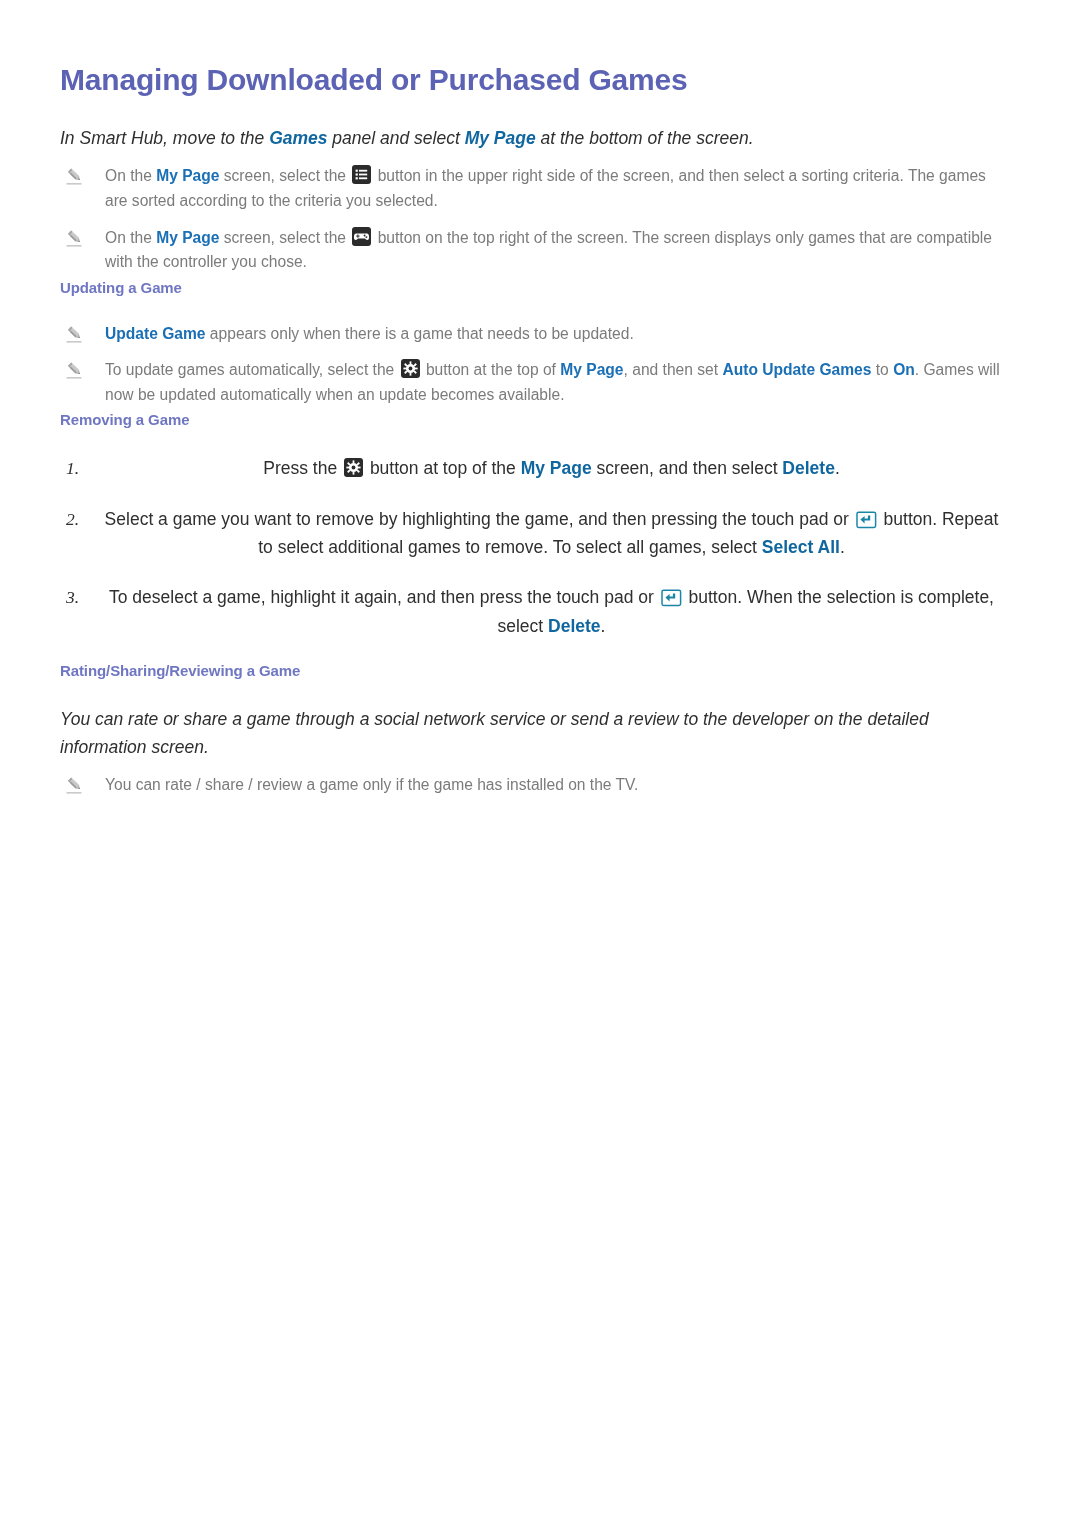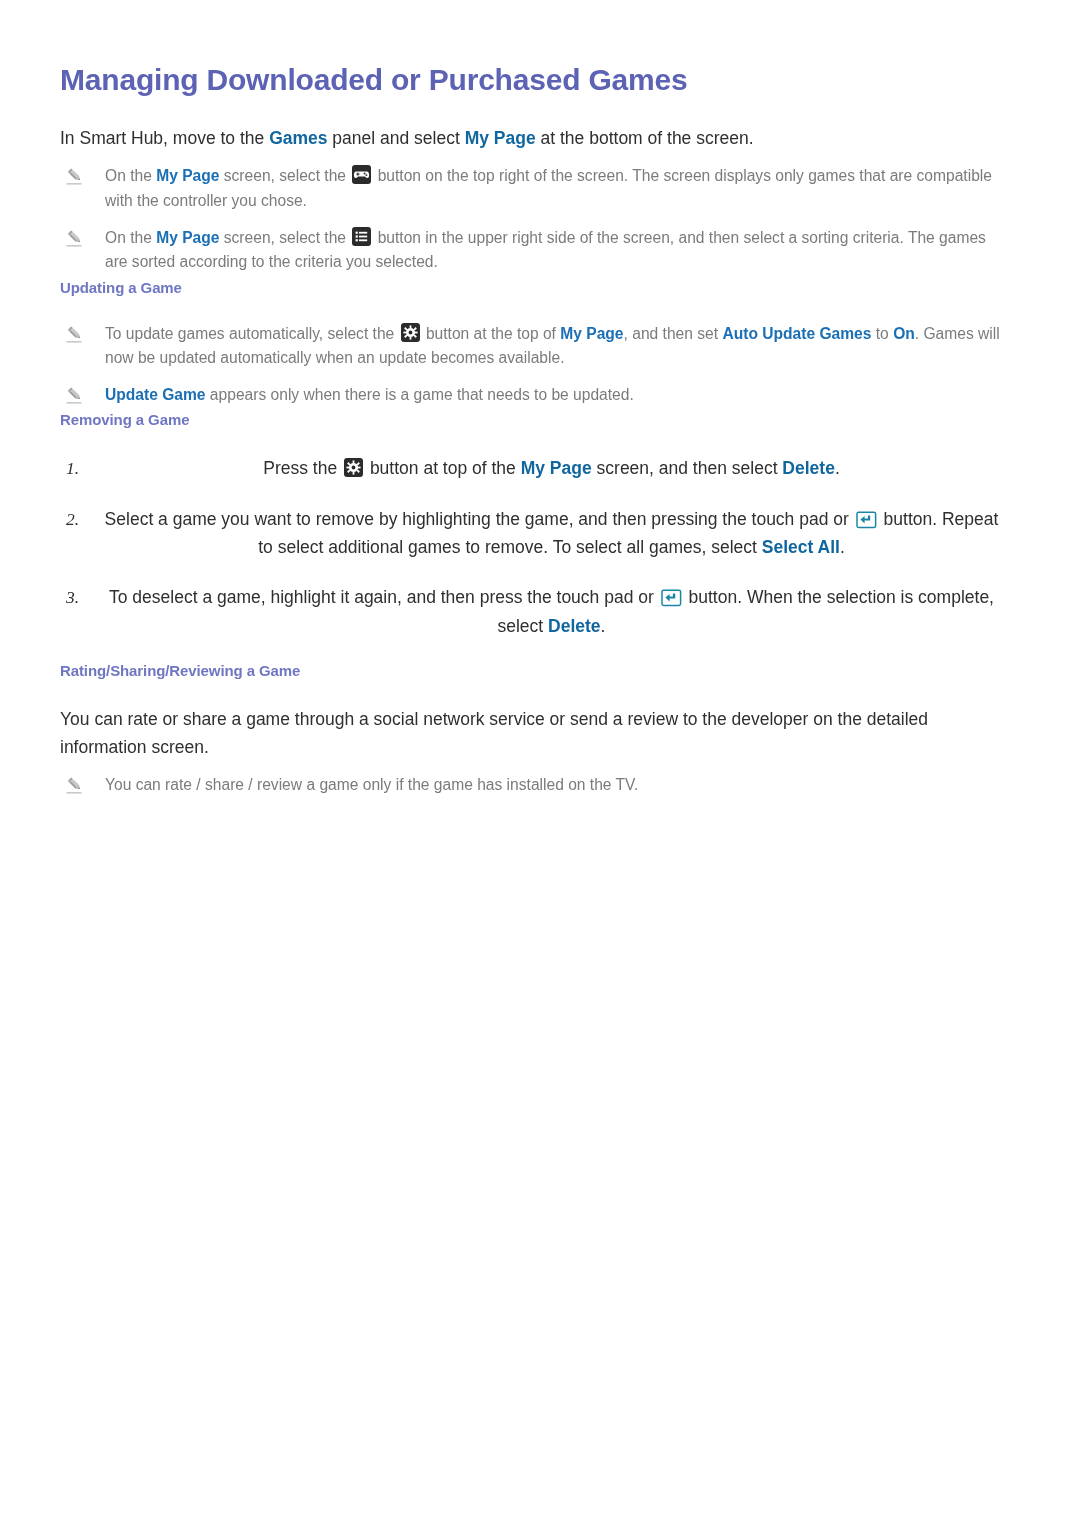--- a/index.html
+++ b/index.html
@@ -40,20 +40,21 @@
     line-height: 1.25;
   }
   .sec-spacer-top { margin-top: 54px; }
 
   
   p.body-text {
     margin: 0 0 10px 0;
     font-size: 17.5px;
     line-height: 1.62;
     color: #2f2f2f;
+    font-style: italic;
   }
   .lnk { color: #10669f; font-weight: bold; }
   .lnk-bold { color: #0f6bbd; font-weight: bold; }
 
   
   .note {
     position: relative;
     display: block;
     margin: 12px 0 4px 0;
     padding-left: 45px;
@@ -123,44 +124,20 @@
 </head>
 <body>
 
 <div class="page">
 
   <h1 class="doc-title">Managing Downloaded or Purchased Games</h1>
 
   <p class="body-text">
     <span>In Smart Hub, move to the </span><span class="lnk">Games</span><span> panel and select </span><span class="lnk">My Page</span><span> at the bottom of the screen.</span>
   </p>
-
-  <div class="note">
-    <span class="note-icon">
-      <svg width="20" height="20" viewBox="0 0 20 20">
-        <g transform="rotate(-46 10 10)">
-          <rect x="8.6" y="2.6" width="5" height="2.6" rx="0.6" fill="#a8a8a8"></rect>
-          <rect x="8.6" y="5.3" width="5" height="8.2" fill="#c9c9c9"></rect>
-          <rect x="8.6" y="5.3" width="1.8" height="8.2" fill="#9d9d9d"></rect>
-          <polygon points="8.6,13.5 13.6,13.5 11.1,17.0" fill="#b5b5b5"></polygon>
-          <polygon points="10.2,15.8 12.0,15.8 11.1,17.0" fill="#6e6e6e"></polygon>
-        </g>
-        <rect x="2.5" y="17.2" width="15" height="1.3" fill="#bdbdbd"></rect>
-      </svg>
-    </span>
-    <span>On the </span><span class="lnk-bold">My Page</span><span> screen, select the </span><span class="chip">
-        <svg width="19" height="19" viewBox="0 0 19 19">
-          <path d="M4.2 6.4 C2.6 6.4 1.9 8.0 1.9 9.9 C1.9 11.6 2.4 13.0 3.8 13.0 C4.8 13.0 5.3 12.1 6.0 11.5 L13.0 11.5 C13.7 12.1 14.2 13.0 15.2 13.0 C16.6 13.0 17.1 11.6 17.1 9.9 C17.1 8.0 16.4 6.4 14.8 6.4 Z" fill="#ffffff"></path>
-          <rect x="4.2" y="8.6" width="3.4" height="1.0" fill="#2b2b2b"></rect>
-          <rect x="5.4" y="7.4" width="1.0" height="3.4" fill="#2b2b2b"></rect>
-          <circle cx="12.6" cy="8.5" r="0.95" fill="#2b2b2b"></circle>
-          <circle cx="14.4" cy="10.1" r="0.95" fill="#2b2b2b"></circle>
-        </svg>
-      </span><span> button on the top right of the screen. The screen displays only games that are compatible with the controller you chose.</span>
-  </div>
 
   <div class="note">
     <span class="note-icon">
       <svg width="20" height="20" viewBox="0 0 20 20">
         <g transform="rotate(-46 10 10)">
           <rect x="8.6" y="2.6" width="5" height="2.6" rx="0.6" fill="#a8a8a8"></rect>
           <rect x="8.6" y="5.3" width="5" height="8.2" fill="#c9c9c9"></rect>
           <rect x="8.6" y="5.3" width="1.8" height="8.2" fill="#9d9d9d"></rect>
           <polygon points="8.6,13.5 13.6,13.5 11.1,17.0" fill="#b5b5b5"></polygon>
           <polygon points="10.2,15.8 12.0,15.8 11.1,17.0" fill="#6e6e6e"></polygon>
@@ -173,22 +150,62 @@
           <rect x="3.6" y="4.6" width="2.2" height="2.2" fill="#ffffff"></rect>
           <rect x="7.0" y="4.8" width="8.2" height="1.8" fill="#ffffff"></rect>
           <rect x="3.6" y="8.4" width="2.2" height="2.2" fill="#ffffff"></rect>
           <rect x="7.0" y="8.6" width="8.2" height="1.8" fill="#ffffff"></rect>
           <rect x="3.6" y="12.2" width="2.2" height="2.2" fill="#ffffff"></rect>
           <rect x="7.0" y="12.4" width="8.2" height="1.8" fill="#ffffff"></rect>
         </svg>
       </span><span> button in the upper right side of the screen, and then select a sorting criteria. The games are sorted according to the criteria you selected.</span>
   </div>
 
+  <div class="note">
+    <span class="note-icon">
+      <svg width="20" height="20" viewBox="0 0 20 20">
+        <g transform="rotate(-46 10 10)">
+          <rect x="8.6" y="2.6" width="5" height="2.6" rx="0.6" fill="#a8a8a8"></rect>
+          <rect x="8.6" y="5.3" width="5" height="8.2" fill="#c9c9c9"></rect>
+          <rect x="8.6" y="5.3" width="1.8" height="8.2" fill="#9d9d9d"></rect>
+          <polygon points="8.6,13.5 13.6,13.5 11.1,17.0" fill="#b5b5b5"></polygon>
+          <polygon points="10.2,15.8 12.0,15.8 11.1,17.0" fill="#6e6e6e"></polygon>
+        </g>
+        <rect x="2.5" y="17.2" width="15" height="1.3" fill="#bdbdbd"></rect>
+      </svg>
+    </span>
+    <span>On the </span><span class="lnk-bold">My Page</span><span> screen, select the </span><span class="chip">
+        <svg width="19" height="19" viewBox="0 0 19 19">
+          <path d="M4.2 6.4 C2.6 6.4 1.9 8.0 1.9 9.9 C1.9 11.6 2.4 13.0 3.8 13.0 C4.8 13.0 5.3 12.1 6.0 11.5 L13.0 11.5 C13.7 12.1 14.2 13.0 15.2 13.0 C16.6 13.0 17.1 11.6 17.1 9.9 C17.1 8.0 16.4 6.4 14.8 6.4 Z" fill="#ffffff"></path>
+          <rect x="4.2" y="8.6" width="3.4" height="1.0" fill="#2b2b2b"></rect>
+          <rect x="5.4" y="7.4" width="1.0" height="3.4" fill="#2b2b2b"></rect>
+          <circle cx="12.6" cy="8.5" r="0.95" fill="#2b2b2b"></circle>
+          <circle cx="14.4" cy="10.1" r="0.95" fill="#2b2b2b"></circle>
+        </svg>
+      </span><span> button on the top right of the screen. The screen displays only games that are compatible with the controller you chose.</span>
+  </div>
+
   <h2 class="section-title sec-spacer-top">Updating a Game</h2>
 
+
+  <div class="note">
+    <span class="note-icon">
+      <svg width="20" height="20" viewBox="0 0 20 20">
+        <g transform="rotate(-46 10 10)">
+          <rect x="8.6" y="2.6" width="5" height="2.6" rx="0.6" fill="#a8a8a8"></rect>
+          <rect x="8.6" y="5.3" width="5" height="8.2" fill="#c9c9c9"></rect>
+          <rect x="8.6" y="5.3" width="1.8" height="8.2" fill="#9d9d9d"></rect>
+          <polygon points="8.6,13.5 13.6,13.5 11.1,17.0" fill="#b5b5b5"></polygon>
+          <polygon points="10.2,15.8 12.0,15.8 11.1,17.0" fill="#6e6e6e"></polygon>
+        </g>
+        <rect x="2.5" y="17.2" width="15" height="1.3" fill="#bdbdbd"></rect>
+      </svg>
+    </span>
+    <span class="lnk-bold">Update Game</span><span> appears only when there is a game that needs to be updated.</span>
+  </div>
 
   <div class="note">
     <span class="note-icon">
       <svg width="20" height="20" viewBox="0 0 20 20">
         <g transform="rotate(-46 10 10)">
           <rect x="8.6" y="2.6" width="5" height="2.6" rx="0.6" fill="#a8a8a8"></rect>
           <rect x="8.6" y="5.3" width="5" height="8.2" fill="#c9c9c9"></rect>
           <rect x="8.6" y="5.3" width="1.8" height="8.2" fill="#9d9d9d"></rect>
           <polygon points="8.6,13.5 13.6,13.5 11.1,17.0" fill="#b5b5b5"></polygon>
           <polygon points="10.2,15.8 12.0,15.8 11.1,17.0" fill="#6e6e6e"></polygon>
@@ -205,36 +222,20 @@
             <rect x="2.4" y="8.6" width="3.0" height="1.8"></rect>
             <rect x="13.6" y="8.6" width="3.0" height="1.8"></rect>
             <rect x="3.9" y="4.3" width="1.8" height="3.0" transform="rotate(-45 4.8 5.8)"></rect>
             <rect x="13.3" y="11.7" width="1.8" height="3.0" transform="rotate(-45 14.2 13.2)"></rect>
             <rect x="13.3" y="4.3" width="1.8" height="3.0" transform="rotate(45 14.2 5.8)"></rect>
             <rect x="3.9" y="11.7" width="1.8" height="3.0" transform="rotate(45 4.8 13.2)"></rect>
           </g>
           <circle cx="9.5" cy="9.5" r="1.9" fill="#2b2b2b"></circle>
         </svg>
       </span><span> button at the top of </span><span class="lnk-bold">My Page</span><span>, and then set </span><span class="lnk-bold">Auto Update Games</span><span> to </span><span class="lnk-bold">On</span><span>. Games will now be updated automatically when an update becomes available.</span>
-  </div>
-
-  <div class="note">
-    <span class="note-icon">
-      <svg width="20" height="20" viewBox="0 0 20 20">
-        <g transform="rotate(-46 10 10)">
-          <rect x="8.6" y="2.6" width="5" height="2.6" rx="0.6" fill="#a8a8a8"></rect>
-          <rect x="8.6" y="5.3" width="5" height="8.2" fill="#c9c9c9"></rect>
-          <rect x="8.6" y="5.3" width="1.8" height="8.2" fill="#9d9d9d"></rect>
-          <polygon points="8.6,13.5 13.6,13.5 11.1,17.0" fill="#b5b5b5"></polygon>
-          <polygon points="10.2,15.8 12.0,15.8 11.1,17.0" fill="#6e6e6e"></polygon>
-        </g>
-        <rect x="2.5" y="17.2" width="15" height="1.3" fill="#bdbdbd"></rect>
-      </svg>
-    </span>
-    <span class="lnk-bold">Update Game</span><span> appears only when there is a game that needs to be updated.</span>
   </div>
 
   <h2 class="section-title sec-spacer-top">Removing a Game</h2>
 
   <ol class="steps">
     <li>
       <span>Press the </span><span class="chip">
           <svg width="19" height="19" viewBox="0 0 19 19">
             <g fill="#ffffff">
               <circle cx="9.5" cy="9.5" r="4.6"></circle>

